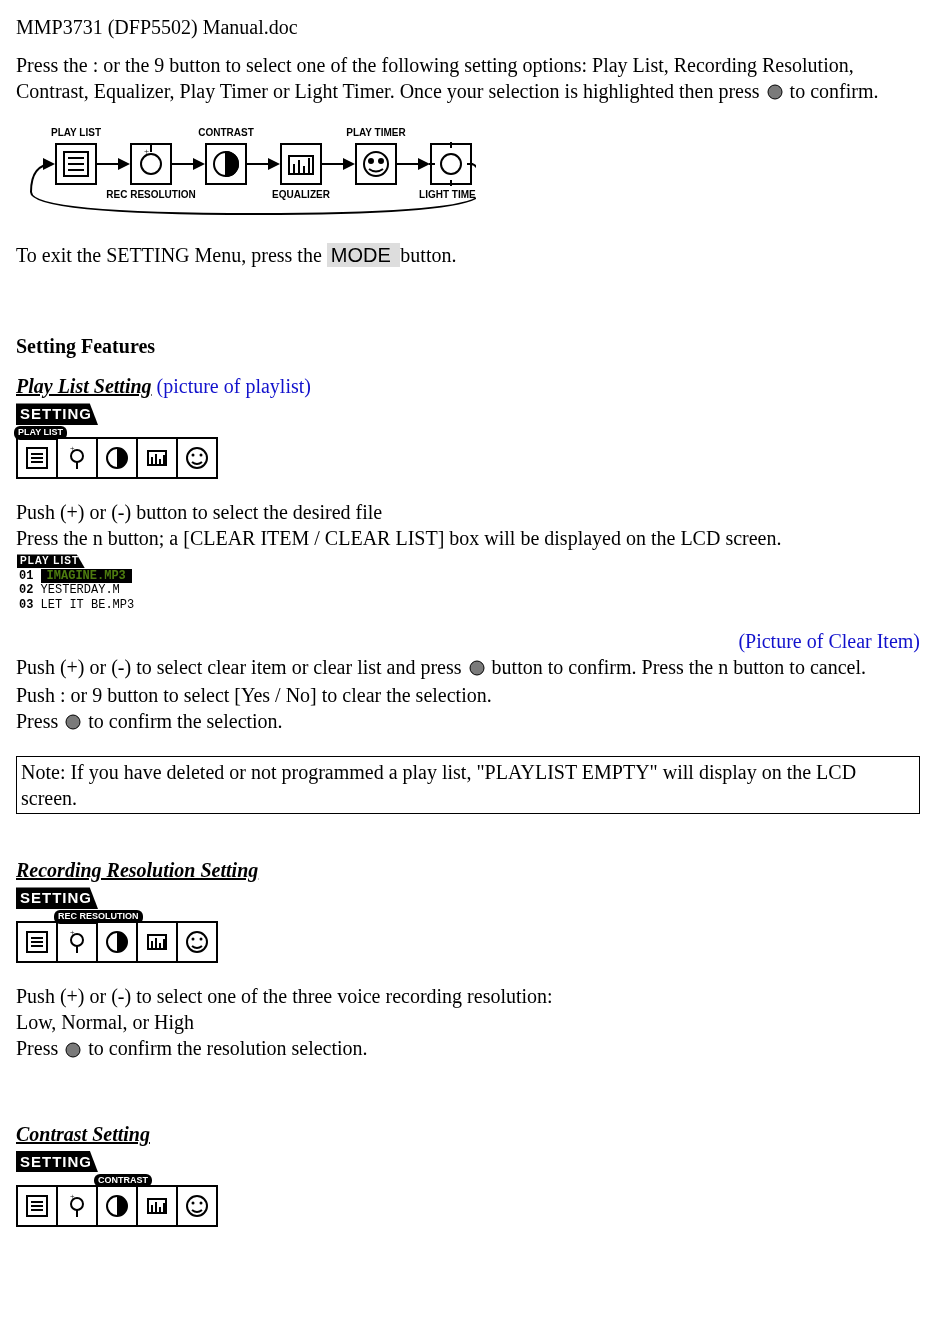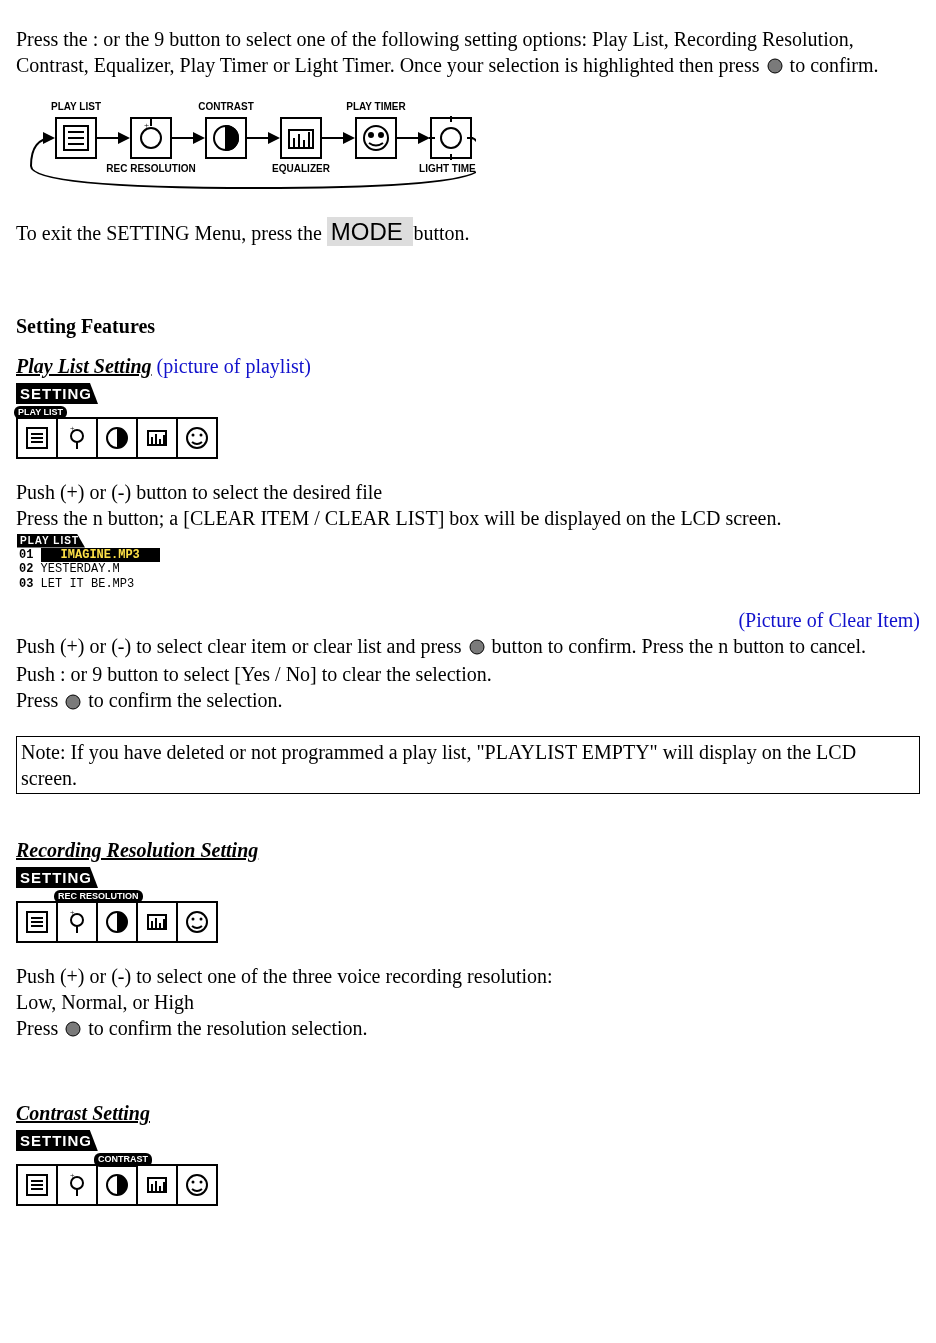--- a/index.html
+++ b/index.html
@@ -8,21 +8,21 @@
     line-height: 1.3;
     margin: 0;
     padding: 14px 16px;
     width: 936px;
     box-sizing: border-box;
     color: #000;
   }
   .page-header { margin-bottom: 12px; }
   .para { margin: 0 0 8px 0; }
   .circle-icon { display:inline-block; vertical-align:middle; margin:0 2px; }
-  .mode-key { background:#ddd; padding:1px 4px; font-family:Arial,Helvetica,sans-serif; font-size:24px; }
+  .mode-key { background:#ddd; padding:1px 4px; font-family:Arial,Helvetica,sans-serif; font-size:20px; }
   .blue-text { color:#1111cc;text-align:right; }
   .bold { font-weight:bold;margin-top:43px; }
   .italic { font-style:italic; }
   .underline { text-decoration:underline; }
   .section-gap { height:14px; }
   .note-box { border:1px solid #000; padding:2px 4px; margin:6px 0 20px 0; }
   
   .flow-wrap { margin:8px 0 18px 0; }
   .flow-svg { display:block; }
   
@@ -51,31 +51,32 @@
     font-family:"Courier New",monospace; font-size:12px; line-height:1.2;
     border:1px solid transparent; display:inline-block; margin-top:2px;
   }
   .files-lcd .tab2 {
     display:inline-block; background:#000; color:#fff; font-weight:bold;
     font-family:Arial,sans-serif; font-size:10px; padding:1px 6px 1px 3px;
     clip-path: polygon(0 0, 88% 0, 100% 100%, 0 100%);
     letter-spacing:1px;
   }
   .files-lcd .row { padding:0 2px; }
-  .files-lcd .sel { display:inline-block; background:#000; color:#fde047; padding:0 20px; font-weight:bold; }
+  .files-lcd .sel { display:inline-block; background:#000; color:#4d7c0f; padding:0 6px; font-weight:bold; }
   
   .ic { width:30px; height:30px; }
 </style>
 </head>
 <body>
 
 
 
 
 <div class="page-header">
+  <div>MMP3731 (DFP5502) Manual.doc</div>
 </div>
 
 
 <p class="para">
   <span>Press the  </span><span>:</span><span>  or the </span><span>9</span><span>  button to select one of the following setting options:  Play List, Recording Resolution, Contrast, Equalizer, Play Timer or Light Timer.  Once your selection is highlighted then press </span><span class="circle-icon"><svg width="16" height="16" viewBox="0 0 16 16">
         <circle cx="8" cy="8" r="7" fill="#7a7a7a" stroke="#000" stroke-width="1"></circle>
       </svg></span><span> to confirm.</span>
 </p>
 
 

